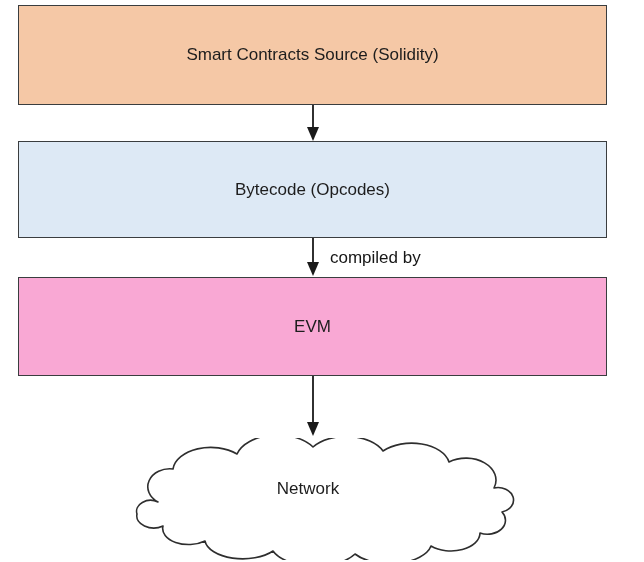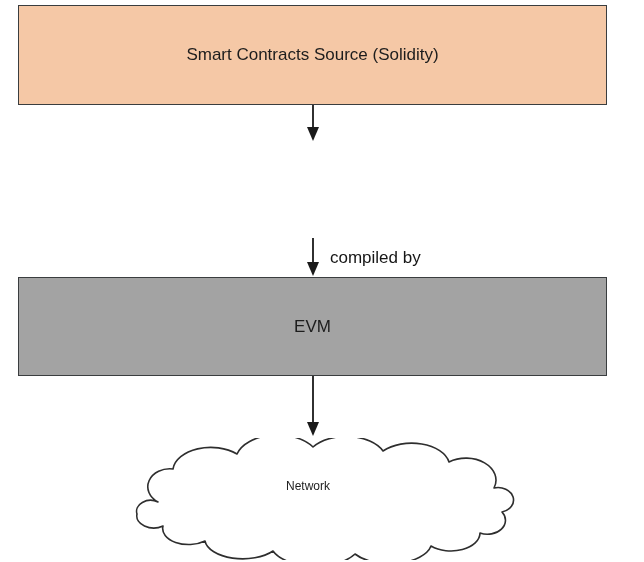--- a/index.html
+++ b/index.html
@@ -57,35 +57,38 @@
     top: 438px;
     width: 390px;
     height: 122px;
   }
   .cloud-label {
     position: absolute;
     left: 258px;
     top: 479px;
     width: 100px;
     text-align: center;
-    font-size: 12px;
+    font-size: 17px;
     color: #1d1d1d;
   }
 </style>
 </head>
 <body>
 
 <div class="canvas">
 
   <div class="box box-source" style="background-color: rgb(245, 200, 166);">
     <span class="box-label">Smart Contracts Source (Solidity)</span>
   </div>
 
+  <div class="box box-bytecode" style="background-color: rgb(221, 233, 245);">
+    <span class="box-label">Bytecode (Opcodes)</span>
+  </div>
 
-  <div class="box box-evm" style="background-color: #a3a3a3;">
+  <div class="box box-evm" style="background-color: #f9a8d4;">
     <span class="box-label">EVM</span>
   </div>
 
   <svg class="overlay" viewBox="0 0 644 562" xmlns="http://www.w3.org/2000/svg">
     <g stroke="#1a1a1a" fill="#1a1a1a">
       <line x1="313" y1="105" x2="313" y2="129" stroke-width="1.8"></line>
       <polygon points="307,127 319,127 313,141" stroke="none"></polygon>
     </g>
     <g stroke="#1a1a1a" fill="#1a1a1a">
       <line x1="313" y1="238" x2="313" y2="264" stroke-width="1.8"></line>

